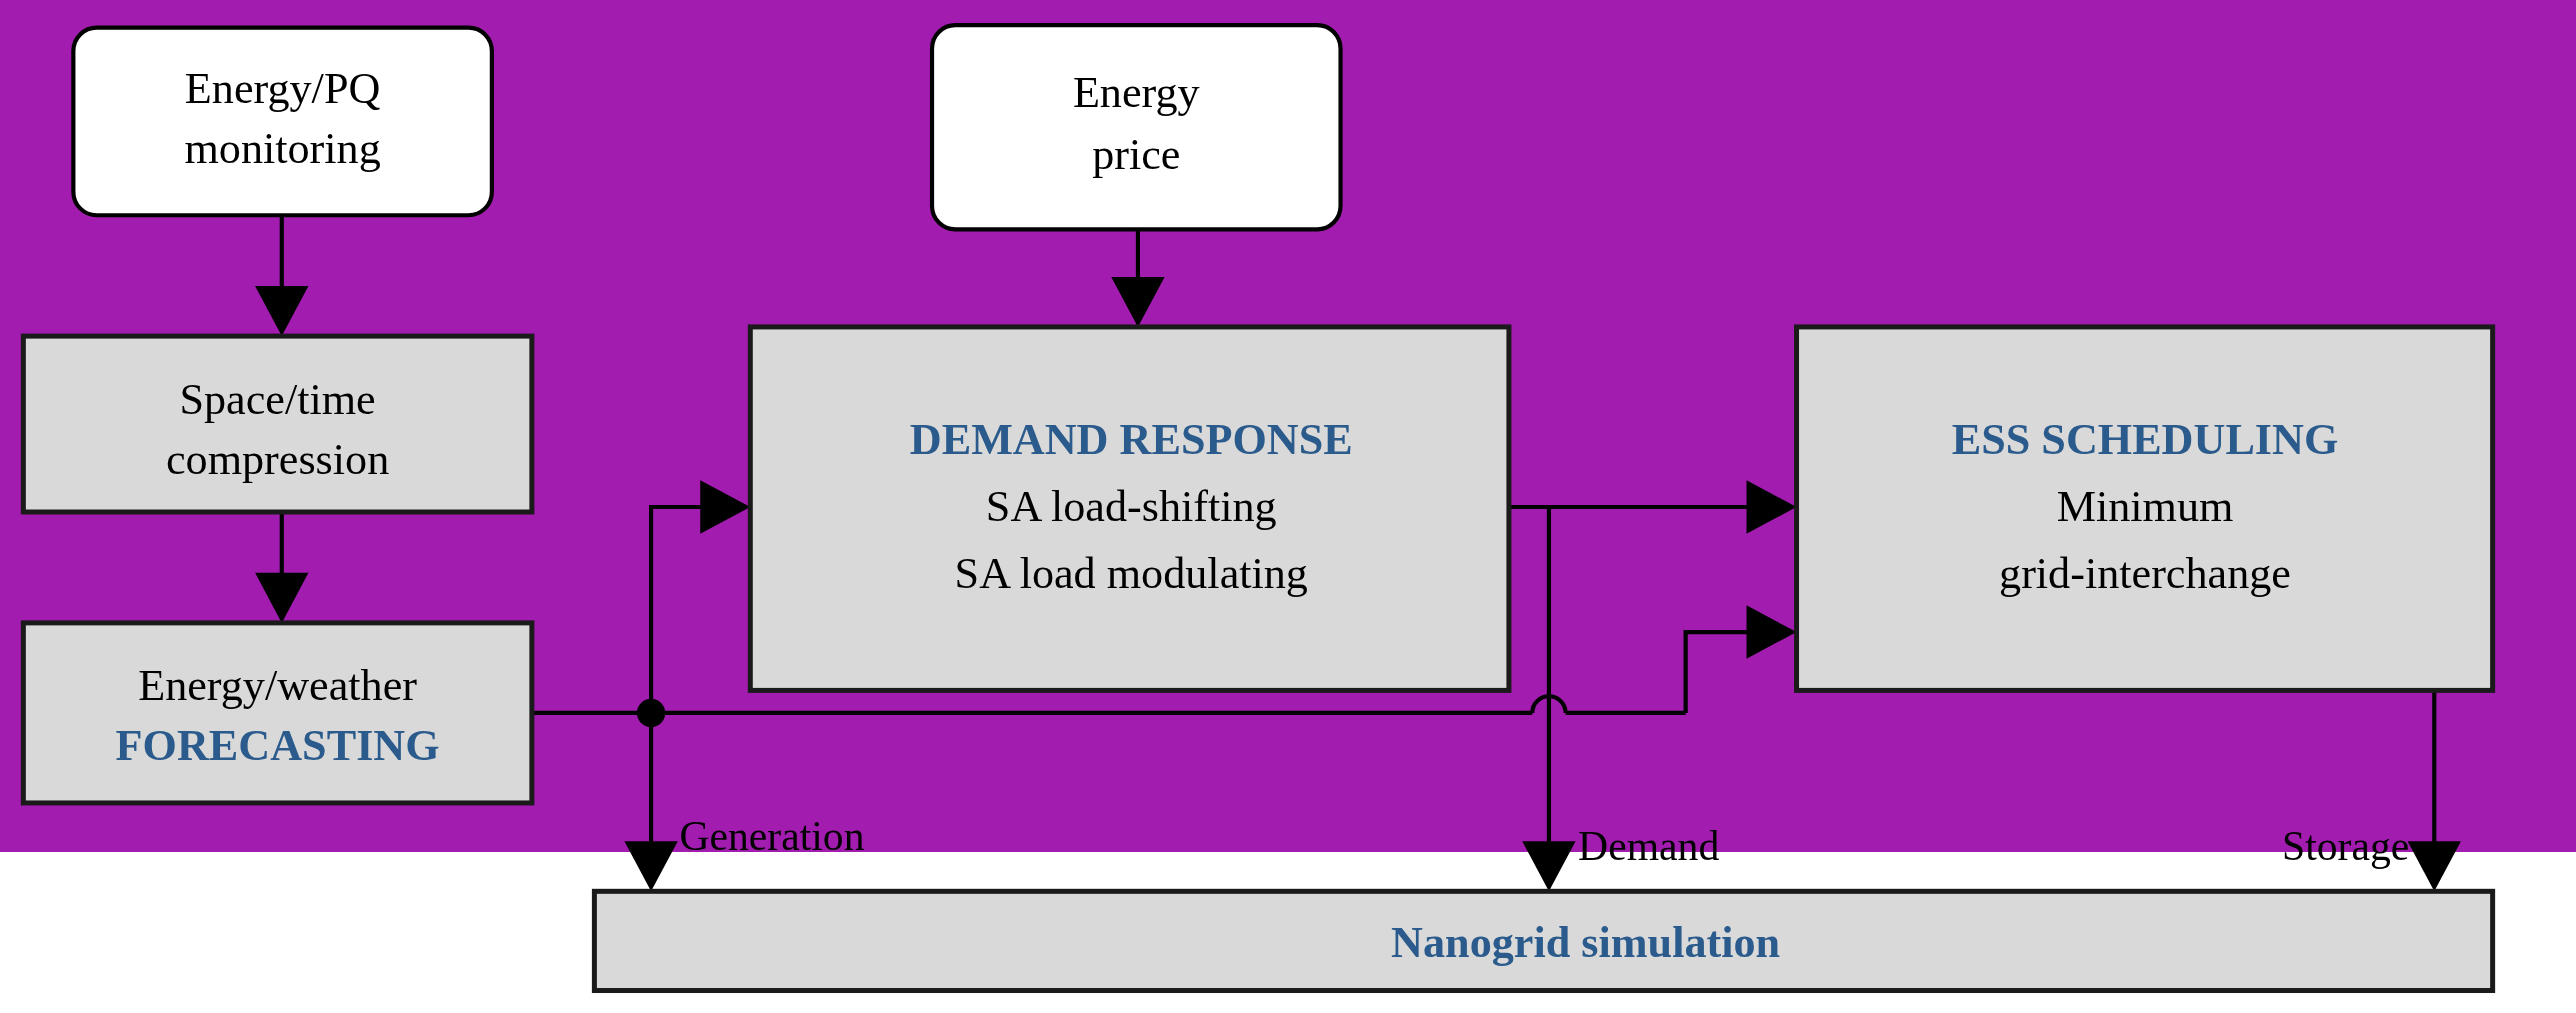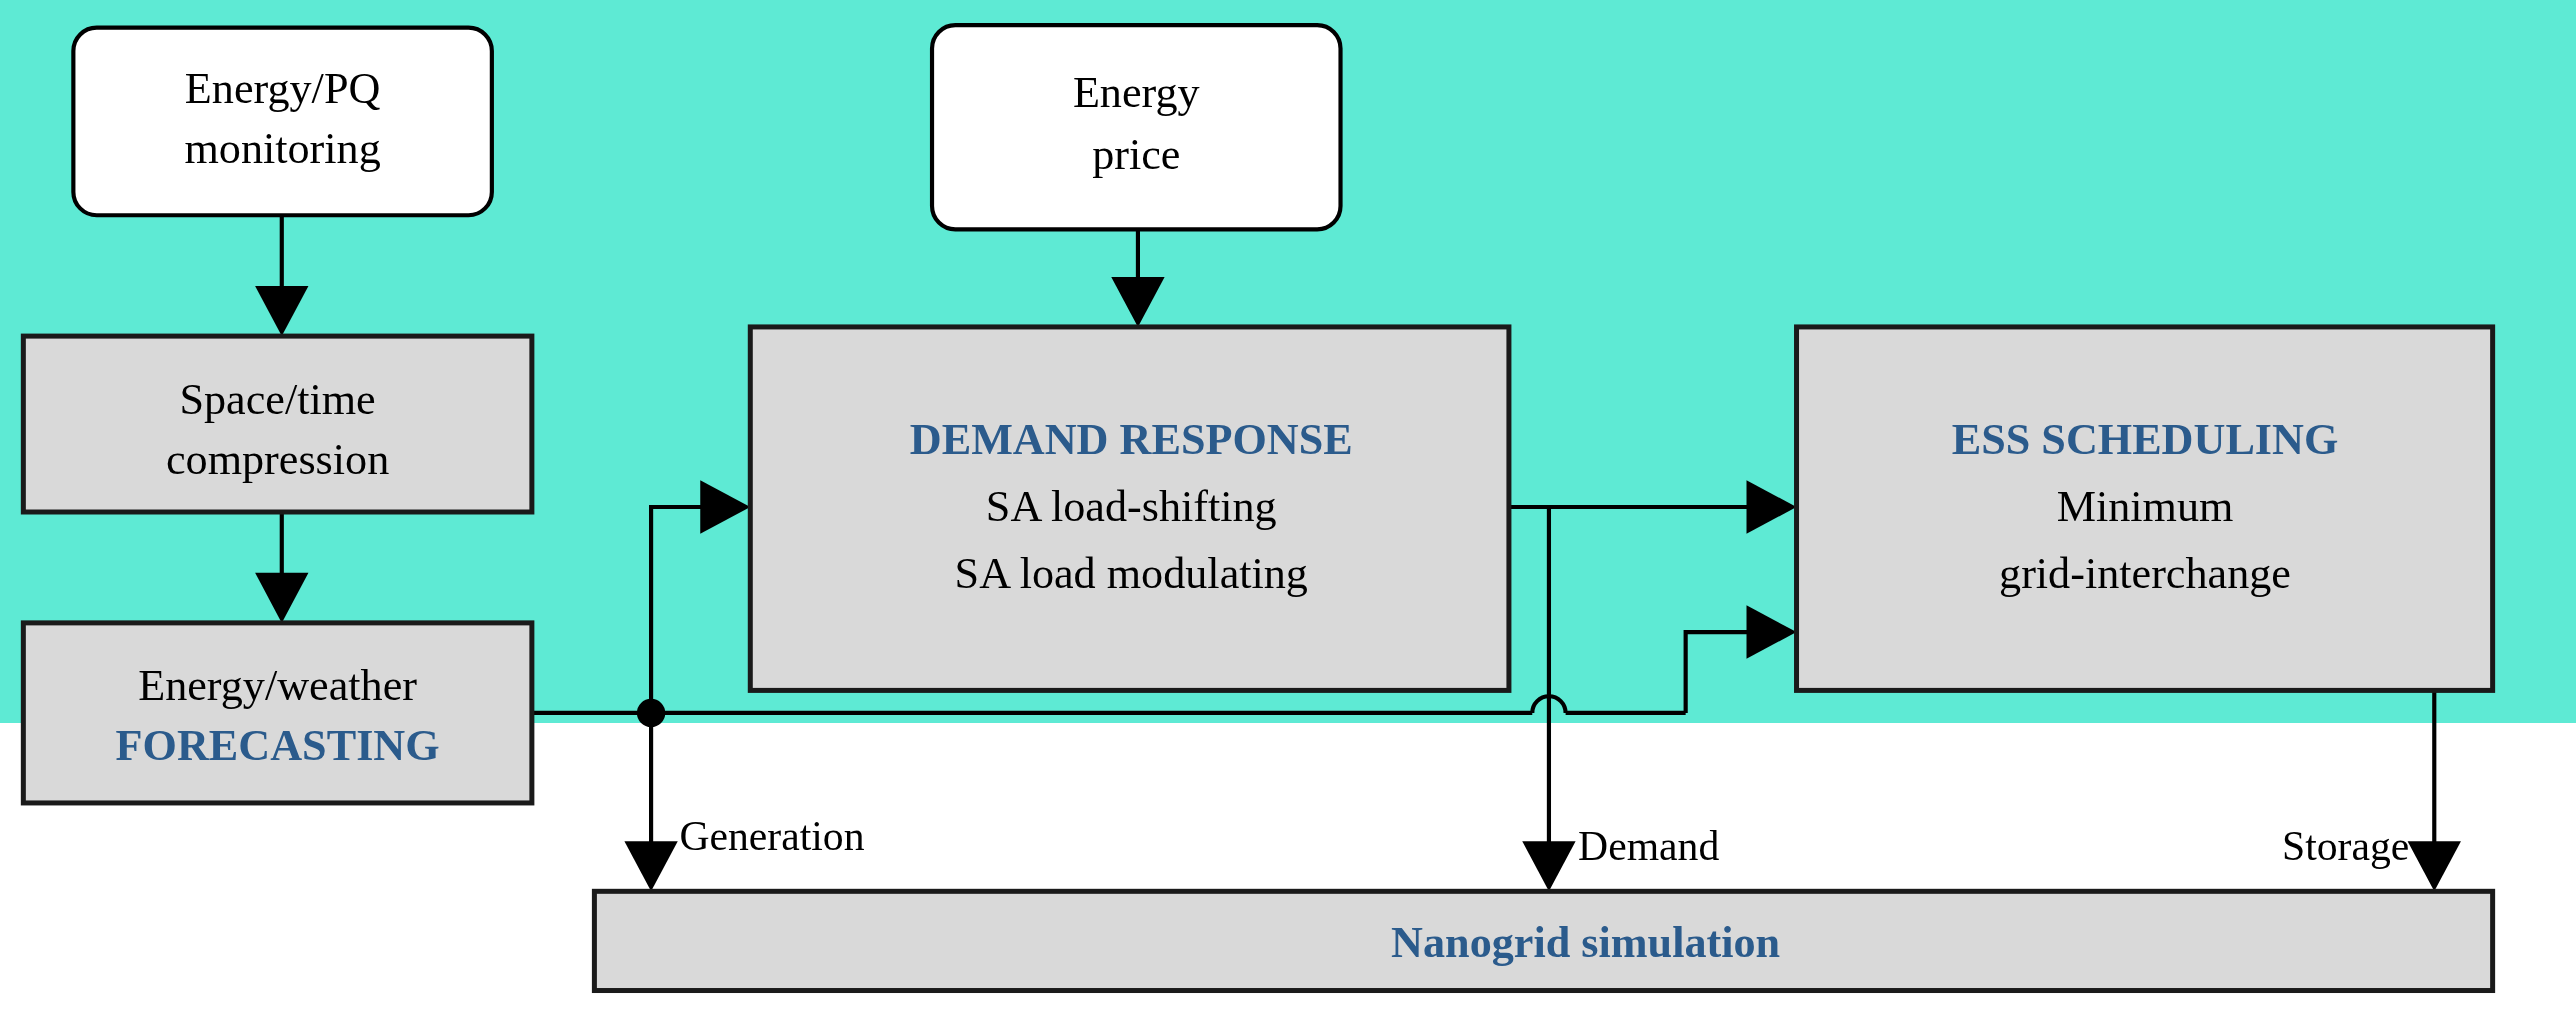--- a/index.html
+++ b/index.html
@@ -10,22 +10,22 @@
   }
   body {
     width: 2576px;
     height: 1014px;
     overflow: hidden;
     font-family: "Liberation Serif", "DejaVu Serif", serif;
   }
   #diagram-root {
     position: relative;
     width: 2576px;
-    height: 723px;
-    background: #5eead4;
+    height: 852px;
+    background: #a21caf;
   }
   svg#diagram {
     display: block;
     width: 2576px;
     height: 1014px;
   }
   .node-box-round {
     fill: #ffffff;
     stroke: #000000;
     stroke-width: 5;

